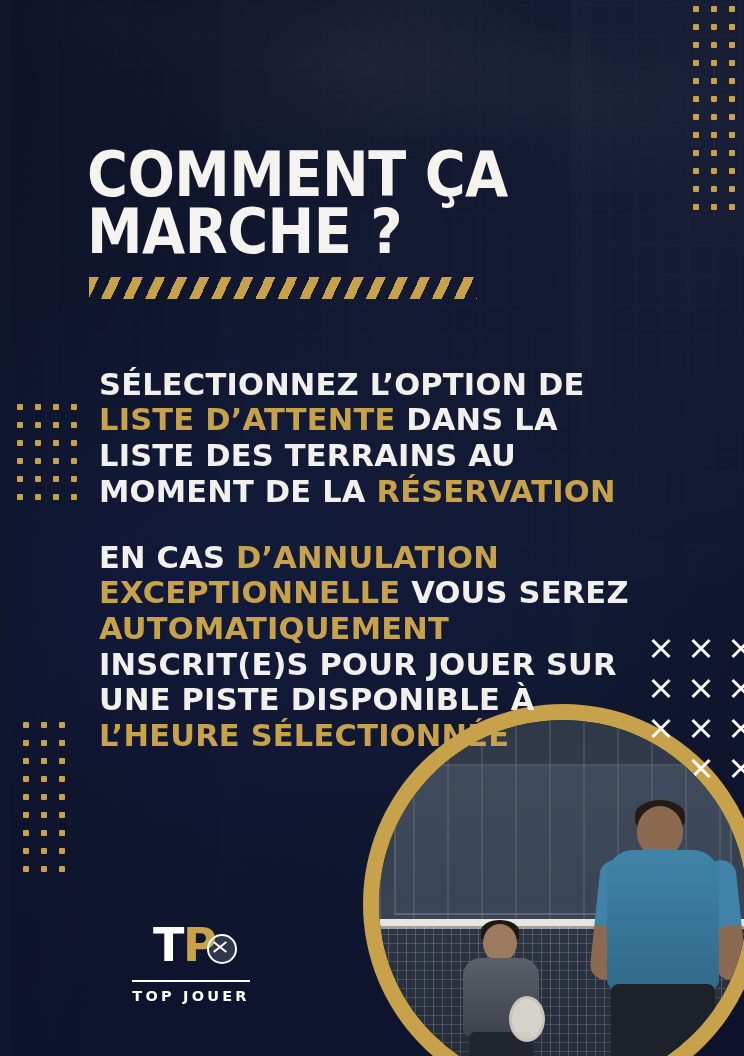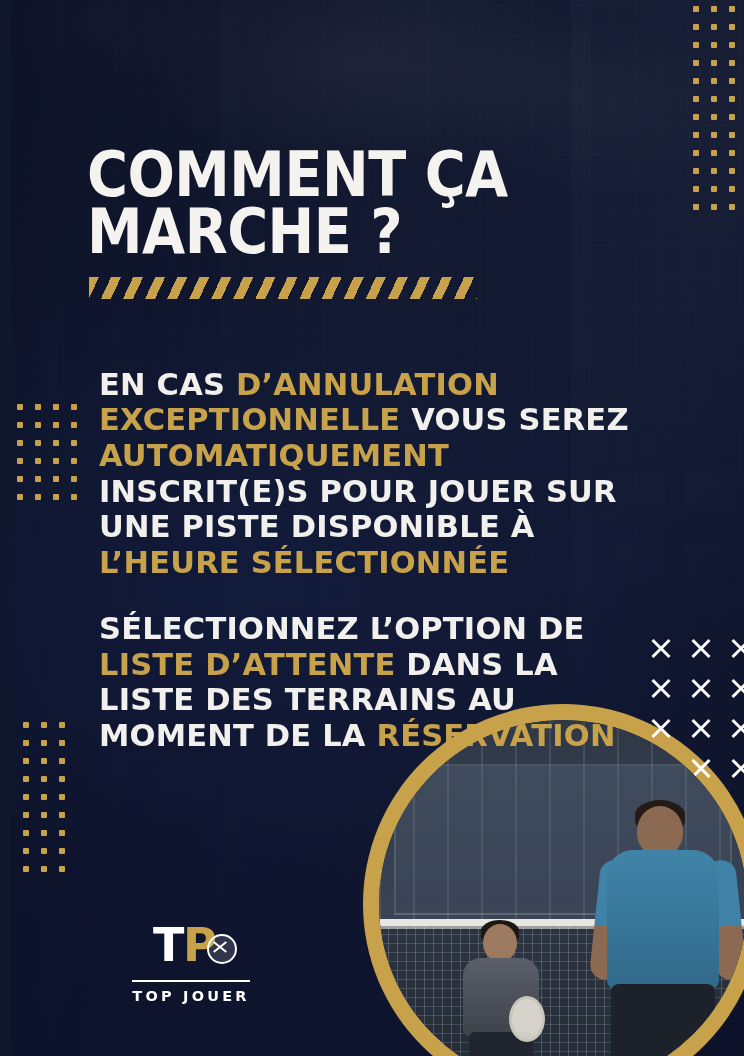--- a/index.html
+++ b/index.html
@@ -550,24 +550,24 @@
 
   <h1 class="headline">
     <span>COMMENT ÇA</span>
     <span class="l2">MARCHE ?</span>
   </h1>
 
   <div class="hatch"></div>
 
   <div class="body-text">
     <p class="para">
-      <span>EN CAS </span><span class="hl">D’ANNULATION EXCEPTIONNELLE</span><span> VOUS SEREZ </span><span class="hl">AUTOMATIQUEMENT</span><span> INSCRIT(E)S POUR JOUER SUR UNE PISTE DISPONIBLE À </span><span class="hl">L’HEURE SÉLECTIONNÉE</span>
+      <span>SÉLECTIONNEZ L’OPTION DE </span><span class="hl">LISTE D’ATTENTE</span><span> DANS LA LISTE DES TERRAINS AU MOMENT DE LA </span><span class="hl">RÉSERVATION</span>
     </p>
     <p class="para">
-      <span>SÉLECTIONNEZ L’OPTION DE </span><span class="hl">LISTE D’ATTENTE</span><span> DANS LA LISTE DES TERRAINS AU MOMENT DE LA </span><span class="hl">RÉSERVATION</span>
+      <span>EN CAS </span><span class="hl">D’ANNULATION EXCEPTIONNELLE</span><span> VOUS SEREZ </span><span class="hl">AUTOMATIQUEMENT</span><span> INSCRIT(E)S POUR JOUER SUR UNE PISTE DISPONIBLE À </span><span class="hl">L’HEURE SÉLECTIONNÉE</span>
     </p>
   </div>
 
   <div class="x-pattern">
     <span class="x-mark"></span>
     <span class="x-mark"></span>
     <span class="x-mark"></span>
     <span class="x-mark"></span>
     <span class="x-mark"></span>
     <span class="x-mark"></span>

